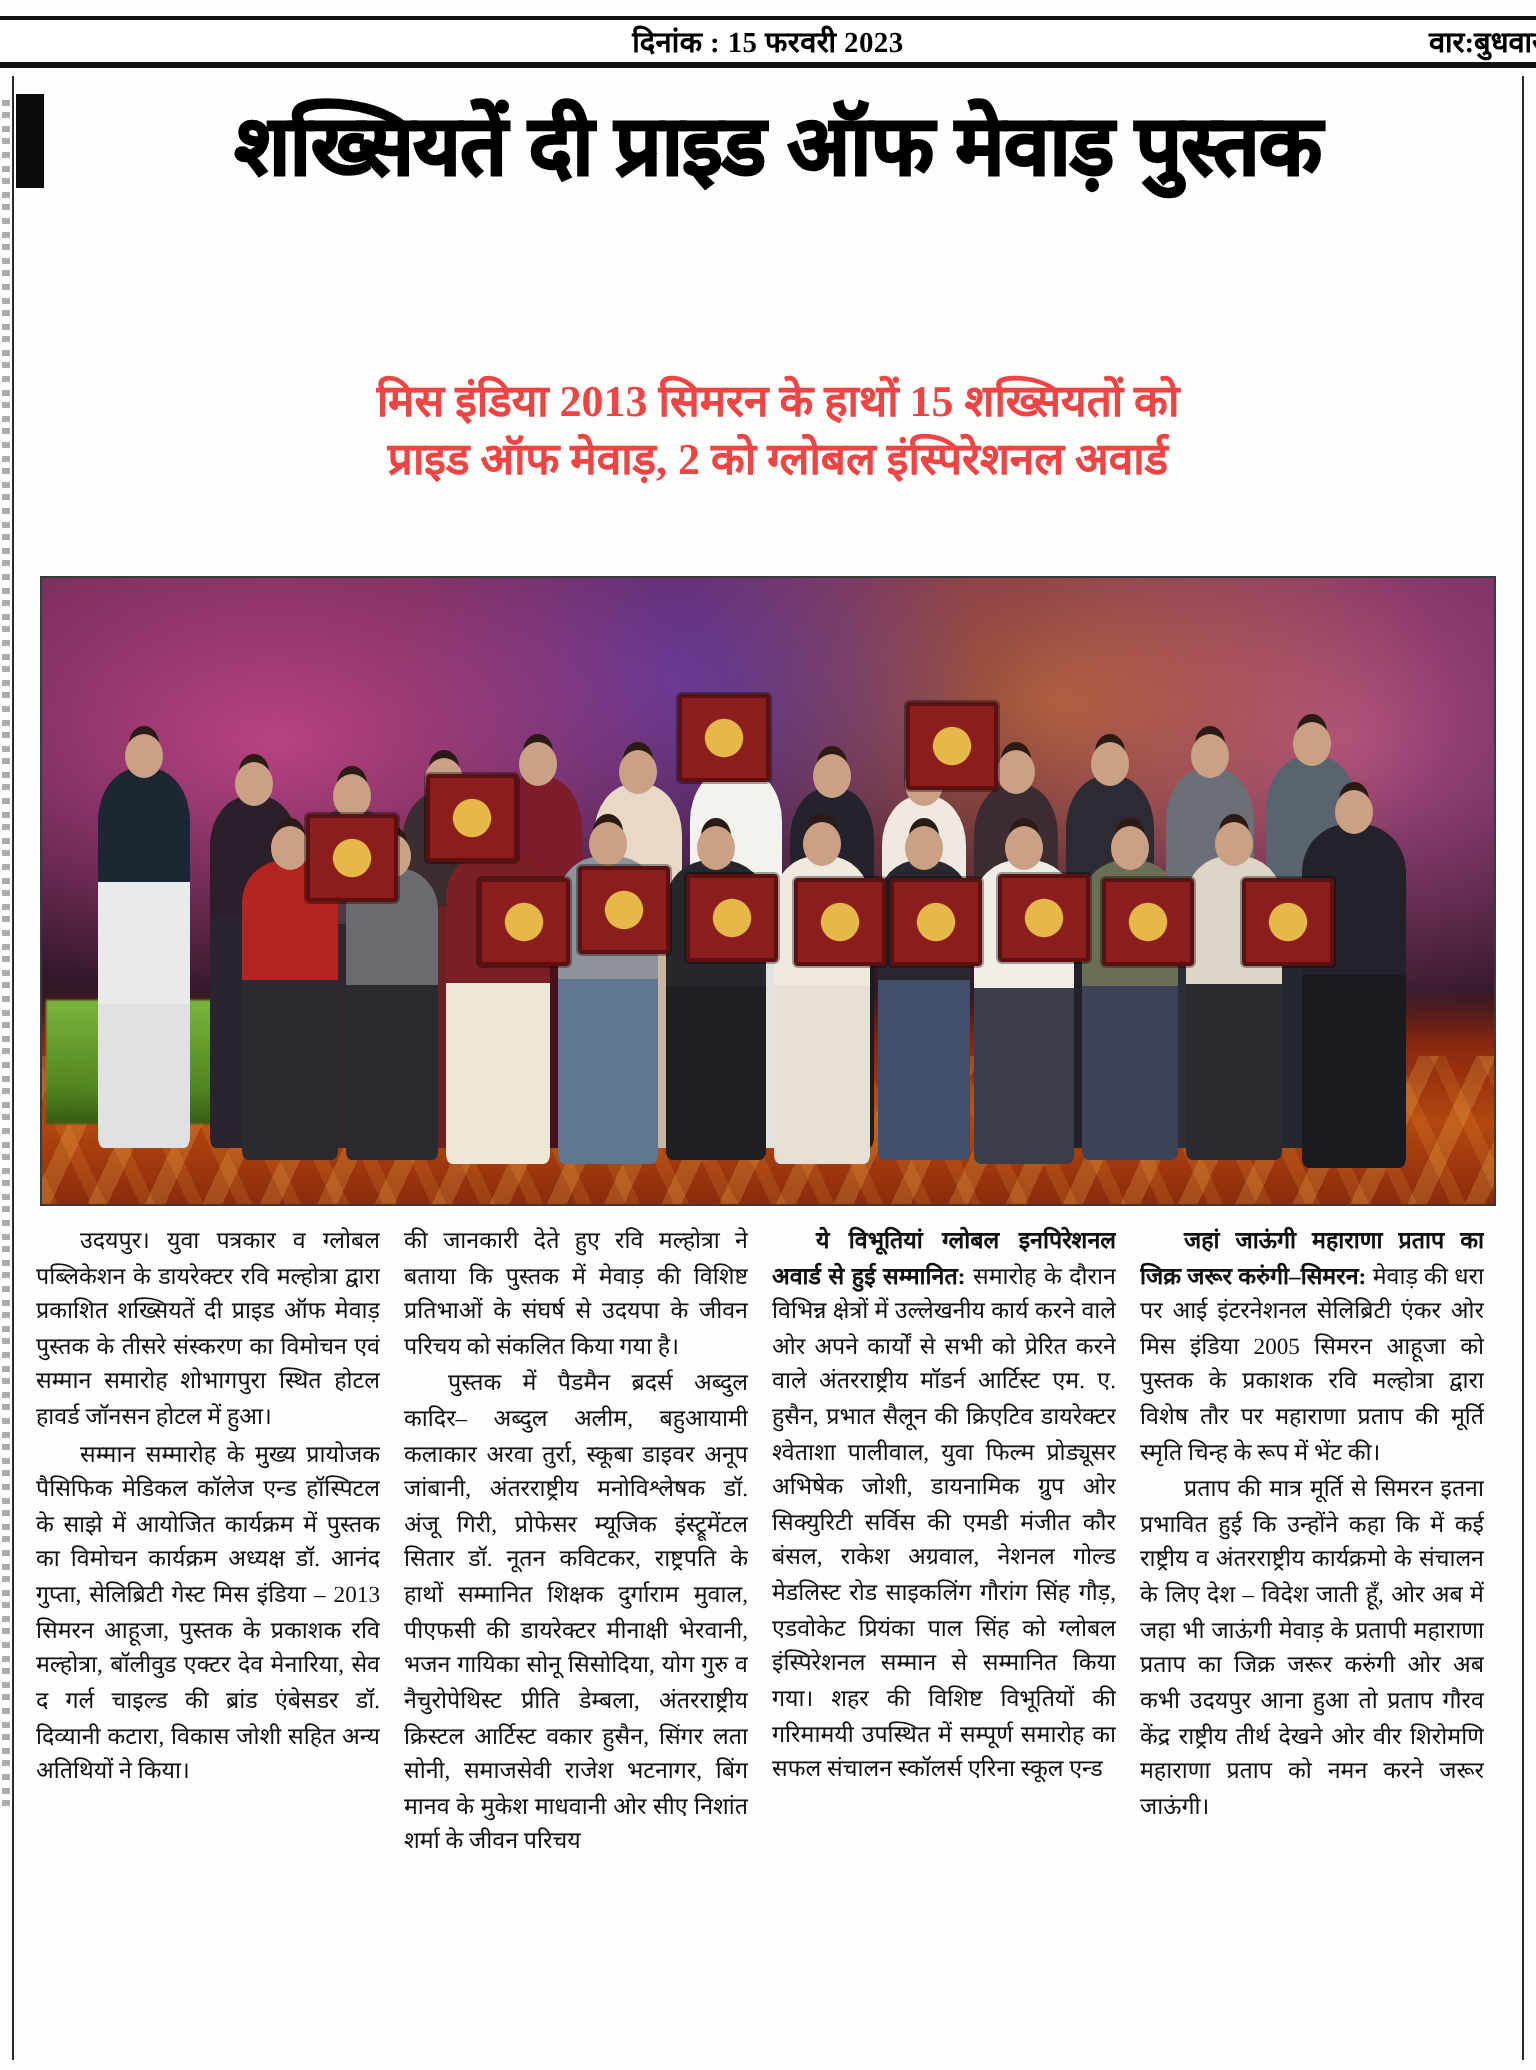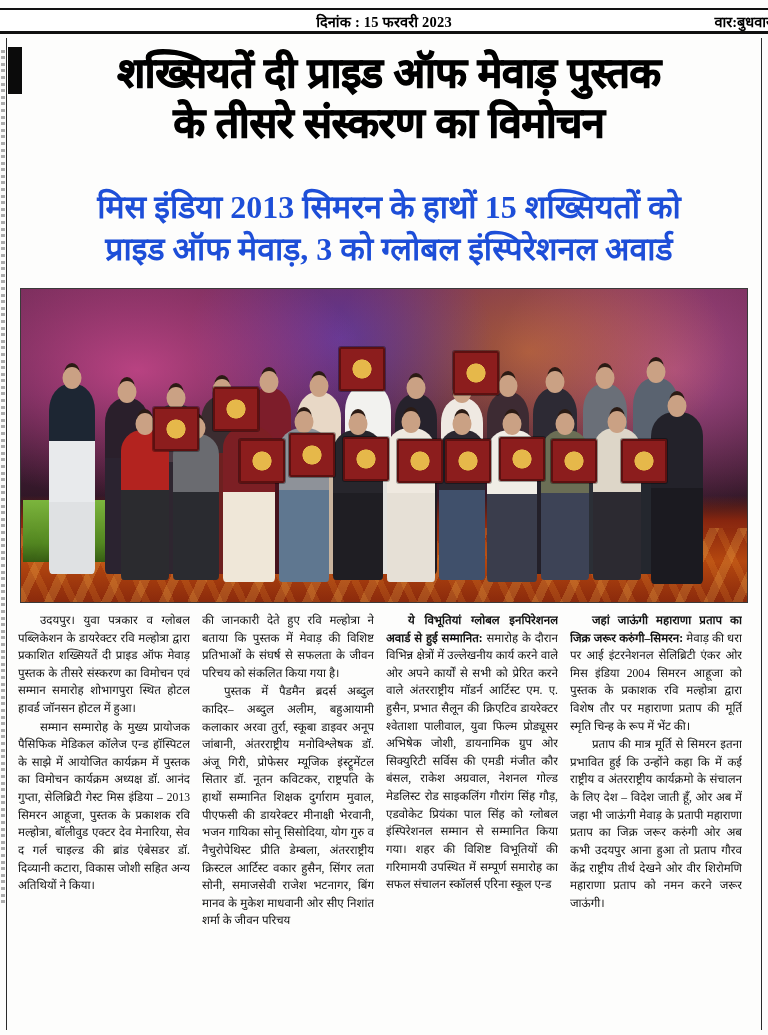--- a/index.html
+++ b/index.html
@@ -115,23 +115,23 @@
 
   
   .subheadline {
     position: absolute;
     left: 22px;
     top: 186px;
     width: 734px;
     text-align: center;
     font-family: "Liberation Serif", "DejaVu Serif", serif;
     font-weight: 700;
-    font-size: 32px;
+    font-size: 22px;
     line-height: 1.32;
-    color: #1d4ed8;
+    color: #ef4444;
   }
   .subheadline span { display: block; }
 
   
   .photo-wrap {
     position: absolute;
     left: 20px;
     top: 288px;
     width: 728px;
     height: 315px;
@@ -376,26 +376,25 @@
       <i></i>
       <i></i>
   </div>
 
   <div class="frame"></div>
 
   <div class="head-block"></div>
 
   <div class="headline">
     <span class="h-l1">शख्सियतें  दी प्राइड ऑफ मेवाड़  पुस्तक</span>
-    <span class="h-l2">के तीसरे संस्करण का विमोचन</span>
   </div>
 
   <div class="subheadline">
     <span>मिस इंडिया 2013 सिमरन के हाथों 15 शख्सियतों को</span>
-    <span>प्राइड ऑफ मेवाड़, 3 को ग्लोबल इंस्पिरेशनल अवार्ड</span>
+    <span>प्राइड ऑफ मेवाड़, 2 को ग्लोबल इंस्पिरेशनल अवार्ड</span>
   </div>
 
   <div class="photo-wrap">
     <div class="photo">
       <div class="carpet"></div>
       <div class="turf"></div>
 
       <div class="person" style="left:28px;  width:46px; height:190px; background:linear-gradient(to bottom,#1d2633 0 30%,#e8eaec 30% 62%,#dfe1e3 62% 100%);"></div>
       <div class="person" style="left:84px;  width:44px; height:176px; background:linear-gradient(to bottom,#2a1f2b 0 34%,#2b2330 34% 100%);"></div>
       <div class="person" style="left:134px; width:42px; height:170px; background:linear-gradient(to bottom,#4a3a44 0 34%,#2e2630 34% 100%);"></div>
@@ -438,28 +437,28 @@
   </div>
 
   <div class="columns">
 
     <div class="col">
       <p>उदयपुर। युवा पत्रकार व ग्लोबल पब्लिकेशन के डायरेक्टर रवि मल्होत्रा द्वारा प्रकाशित शख्सियतें दी प्राइड ऑफ मेवाड़ पुस्तक के तीसरे संस्करण का विमोचन एवं सम्मान समारोह शोभागपुरा स्थित होटल हावर्ड जॉनसन होटल में हुआ।</p>
       <p>सम्मान सम्मारोह के मुख्य प्रायोजक पैसिफिक मेडिकल कॉलेज एन्ड हॉस्पिटल के साझे में आयोजित कार्यक्रम में पुस्तक का विमोचन कार्यक्रम अध्यक्ष डॉ. आनंद गुप्ता, सेलिब्रिटी गेस्ट मिस इंडिया – 2013 सिमरन आहूजा, पुस्तक के प्रकाशक रवि मल्होत्रा, बॉलीवुड एक्टर देव मेनारिया, सेव द गर्ल चाइल्ड की ब्रांड एंबेसडर डॉ. दिव्यानी कटारा, विकास जोशी सहित अन्य अतिथियों ने किया।</p>
     </div>
 
     <div class="col">
-      <p class="noindent">की जानकारी देते हुए रवि मल्होत्रा ने बताया कि पुस्तक में मेवाड़ की विशिष्ट प्रतिभाओं के संघर्ष से सफलता के जीवन परिचय को संकलित किया गया है।</p>
+      <p class="noindent">की जानकारी देते हुए रवि मल्होत्रा ने बताया कि पुस्तक में मेवाड़ की विशिष्ट प्रतिभाओं के संघर्ष से उदयपा के जीवन परिचय को संकलित किया गया है।</p>
       <p>पुस्तक में पैडमैन ब्रदर्स अब्दुल कादिर– अब्दुल अलीम, बहुआयामी कलाकार अरवा तुर्रा, स्कूबा डाइवर अनूप जांबानी, अंतरराष्ट्रीय मनोविश्लेषक डॉ. अंजू गिरी, प्रोफेसर म्यूजिक इंस्ट्रूमेंटल सितार डॉ. नूतन कविटकर, राष्ट्रपति के हाथों सम्मानित शिक्षक दुर्गाराम मुवाल, पीएफसी की डायरेक्टर मीनाक्षी भेरवानी, भजन गायिका सोनू सिसोदिया, योग गुरु व नैचुरोपेथिस्ट प्रीति डेम्बला, अंतरराष्ट्रीय क्रिस्टल आर्टिस्ट वकार हुसैन, सिंगर लता सोनी, समाजसेवी राजेश भटनागर, बिंग मानव के मुकेश माधवानी ओर सीए निशांत शर्मा के जीवन परिचय</p>
     </div>
 
     <div class="col">
       <p><b>ये विभूतियां ग्लोबल इनपिरेशनल अवार्ड से हुई सम्मानित:</b><span> समारोह के दौरान विभिन्न क्षेत्रों में उल्लेखनीय कार्य करने वाले ओर अपने कार्यों से सभी को प्रेरित करने वाले अंतरराष्ट्रीय मॉडर्न आर्टिस्ट एम. ए. हुसैन, प्रभात सैलून की क्रिएटिव डायरेक्टर श्वेताशा पालीवाल, युवा फिल्म प्रोड्यूसर अभिषेक जोशी, डायनामिक ग्रुप ओर सिक्युरिटी सर्विस की एमडी मंजीत कौर बंसल, राकेश अग्रवाल, नेशनल गोल्ड मेडलिस्ट रोड साइकलिंग गौरांग सिंह गौड़, एडवोकेट प्रियंका पाल सिंह को ग्लोबल इंस्पिरेशनल सम्मान से सम्मानित किया गया। शहर की विशिष्ट विभूतियों की गरिमामयी उपस्थित में सम्पूर्ण समारोह का सफल संचालन स्कॉलर्स एरिना स्कूल एन्ड</span></p>
     </div>
 
     <div class="col">
-      <p><b>जहां जाऊंगी महाराणा प्रताप का जिक्र जरूर करुंगी–सिमरन:</b><span> मेवाड़ की धरा पर आई इंटरनेशनल सेलिब्रिटी एंकर ओर मिस इंडिया 2004 सिमरन आहूजा को पुस्तक के प्रकाशक रवि मल्होत्रा द्वारा विशेष तौर पर महाराणा प्रताप की मूर्ति स्मृति चिन्ह के रूप में भेंट की।</span></p>
+      <p><b>जहां जाऊंगी महाराणा प्रताप का जिक्र जरूर करुंगी–सिमरन:</b><span> मेवाड़ की धरा पर आई इंटरनेशनल सेलिब्रिटी एंकर ओर मिस इंडिया 2005 सिमरन आहूजा को पुस्तक के प्रकाशक रवि मल्होत्रा द्वारा विशेष तौर पर महाराणा प्रताप की मूर्ति स्मृति चिन्ह के रूप में भेंट की।</span></p>
       <p>प्रताप की मात्र मूर्ति से सिमरन इतना प्रभावित हुई कि उन्होंने कहा कि में कई राष्ट्रीय व अंतरराष्ट्रीय कार्यक्रमो के संचालन के लिए देश – विदेश जाती हूँ, ओर अब में जहा भी जाऊंगी मेवाड़ के प्रतापी महाराणा प्रताप का जिक्र जरूर करुंगी ओर अब कभी उदयपुर आना हुआ तो प्रताप गौरव केंद्र राष्ट्रीय तीर्थ देखने ओर वीर शिरोमणि महाराणा प्रताप को नमन करने जरूर जाऊंगी।</p>
     </div>
 
   </div>
 
 </div>
 
 </body></html>

